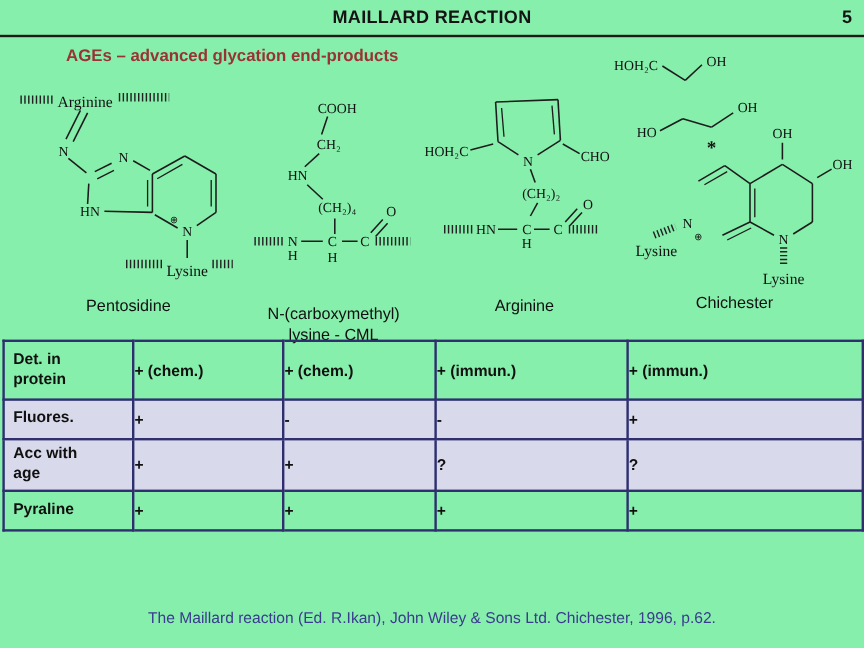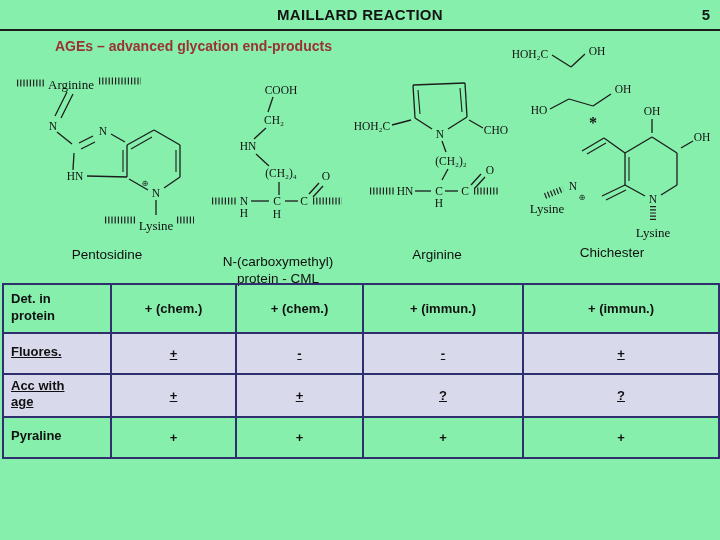--- a/index.html
+++ b/index.html
@@ -32,26 +32,26 @@
   .struct text.ast{font-size:16px;font-weight:bold;}
   .colname{
     position:absolute;text-align:center;font-size:13.5px;color:#101010;line-height:1.25;
   }
   table.agetable{
     position:absolute;left:2px;top:283px;width:716px;
     border-collapse:collapse;table-layout:fixed;
   }
   table.agetable td{
     border:2px solid #2F2F6F;font-size:13px;font-weight:bold;color:#101010;
-    text-align:center;vertical-align:middle;padding:12px;
+    text-align:left;vertical-align:middle;padding:0;
   }
   table.agetable td.rowlabel{
     text-align:left;padding:3px 28px 5px 7px;line-height:1.25;
   }
-  tr.shade td{background:#D9D9EC;text-decoration:underline;}
+  tr.shade td{background:#D9D9EC;}
   tr.r-tall1{height:49px;}
   tr.r-std{height:33px;}
   tr.r-tall2{height:41px;}
   .footer{
     position:absolute;top:507px;left:0;width:720px;text-align:center;
     font-size:13px;color:#3B3B8F;
   }
 </style>
 </head>
 <body>
@@ -187,21 +187,21 @@
     <text x="148" y="170" text-anchor="middle">N</text>
     <text x="68" y="157" text-anchor="middle">N</text>
     <text class="sm" x="77" y="167" text-anchor="middle">⊕</text>
     <text class="lbl" x="42" y="180" text-anchor="middle">Lysine</text>
     <text class="lbl" x="148" y="204" text-anchor="middle">Lysine</text>
   </svg>
 
   <div class="colname" style="left:37px;top:247px;width:140px">Pentosidine</div>
   <div class="colname" style="left:198px;top:254px;width:160px">
     <span style="display:block">N-(carboxymethyl)</span>
-    <span style="display:block">protein - CML</span>
+    <span style="display:block">lysine - CML</span>
   </div>
   <div class="colname" style="left:377px;top:247px;width:120px">Arginine</div>
   <div class="colname" style="left:542px;top:245px;width:140px">Chichester</div>
 
   <table class="agetable">
     <colgroup>
       <col style="width:108px">
         <col style="width:125px">
         <col style="width:127px">
         <col style="width:160px">
@@ -232,14 +232,15 @@
       <tr class="r-std">
         <td class="rowlabel">Pyraline</td>
         <td>+</td>
         <td>+</td>
         <td>+</td>
         <td>+</td>
       </tr>
     </tbody>
   </table>
 
+  <div class="footer">The Maillard reaction (Ed. R.Ikan), John Wiley &amp; Sons Ltd. Chichester, 1996, p.62.</div>
 
 </div>
 
 </body></html>

